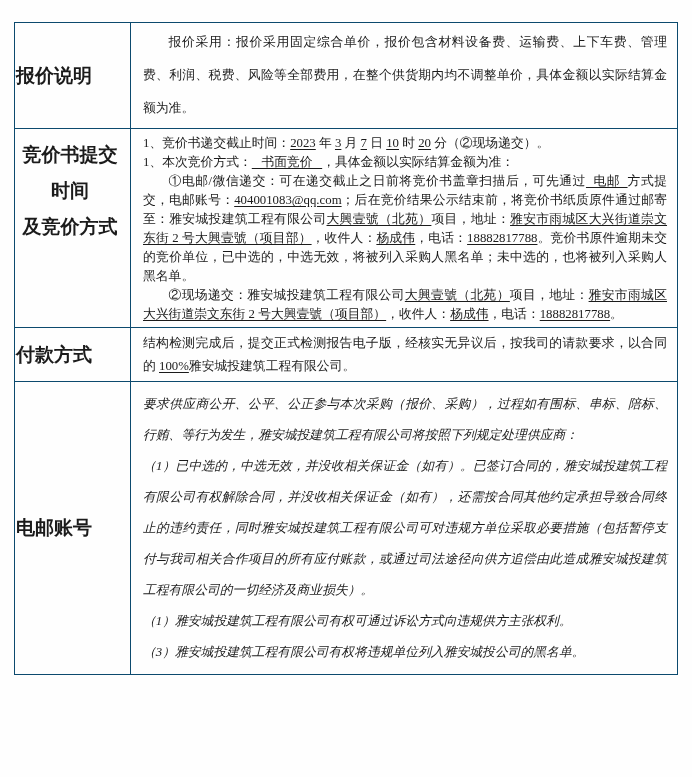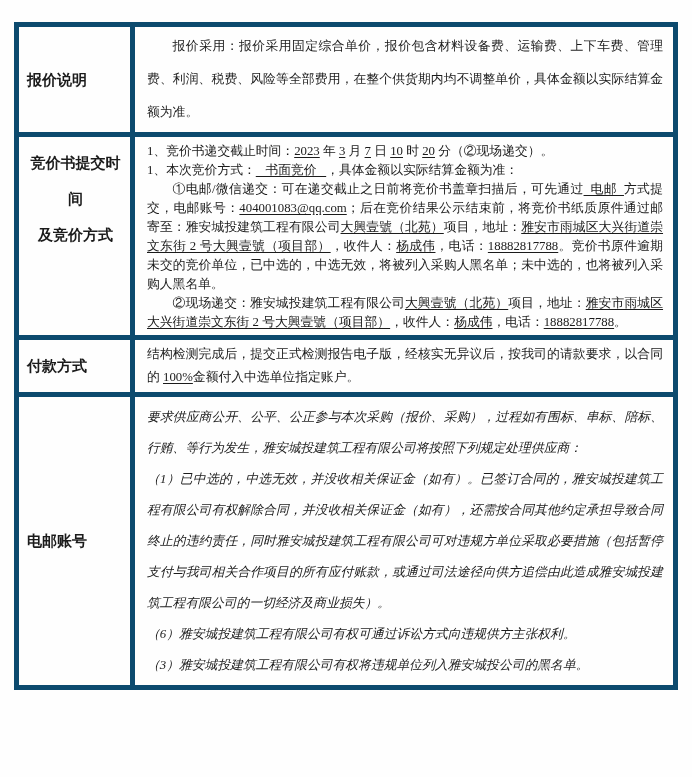--- a/index.html
+++ b/index.html
@@ -18,29 +18,29 @@
   }
   table.doc-table {
     position: absolute;
     left: 14px;
     top: 22px;
     width: 664px;
     border-collapse: collapse;
     table-layout: fixed;
   }
   td {
-    border: 5px solid #0c4a6e;
+    border: 1px solid #0c4a6e;
     vertical-align: middle;
     box-sizing: border-box;
   }
   td.label-cell {
     width: 116px;
     font-weight: 700;
-    font-size: 15px;
-    padding: 4px 6px 4px 8px;
+    font-size: 19px;
+    padding: 4px 6px 4px 1px;
     white-space: pre-line;
     line-height: 20px;
   }
   td.label-top {
     vertical-align: top;
     padding-top: 8px;
     line-height: 36px;
     text-align: center;
   }
   td.content-cell {
@@ -84,27 +84,27 @@
         <td class="content-cell">
             <p class="para"><span>1、竞价书递交截止时间：</span><span class="u">2023</span><span> 年 </span><span class="u">3</span><span> 月 </span><span class="u">7</span><span> 日 </span><span class="u">10</span><span> 时 </span><span class="u">20</span><span> 分（②现场递交）。</span></p>
             <p class="para"><span>1、本次竞价方式：</span><span class="u">&nbsp;&nbsp;&nbsp;书面竞价&nbsp;&nbsp;&nbsp;</span><span>，具体金额以实际结算金额为准：</span></p>
             <p class="para indent"><span>①电邮/微信递交：可在递交截止之日前将竞价书盖章扫描后，可先通过</span><span class="u">&nbsp;&nbsp;电邮&nbsp;&nbsp;</span><span>方式提交，电邮账号：</span><span class="u">404001083@qq.com</span><span>；后在竞价结果公示结束前，将竞价书纸质原件通过邮寄至：雅安城投建筑工程有限公司</span><span class="u">大興壹號（北苑）</span><span>项目，地址：</span><span class="u">雅安市雨城区大兴街道崇文东街 2 号大興壹號（项目部）</span><span>，收件人：</span><span class="u">杨成伟</span><span>，电话：</span><span class="u">18882817788</span><span>。竞价书原件逾期未交的竞价单位，已中选的，中选无效，将被列入采购人黑名单；未中选的，也将被列入采购人黑名单。</span></p>
             <p class="para indent"><span>②现场递交：雅安城投建筑工程有限公司</span><span class="u">大興壹號（北苑）</span><span>项目，地址：</span><span class="u">雅安市雨城区大兴街道崇文东街 2 号大興壹號（项目部）</span><span>，收件人：</span><span class="u">杨成伟</span><span>，电话：</span><span class="u">18882817788</span><span>。</span></p>
           </td>
       </tr>
       <tr class="row-pay">
         <td class="label-cell">付款方式</td>
         <td class="content-cell">
-            <p class="para"><span>结构检测完成后，提交正式检测报告电子版，经核实无异议后，按我司的请款要求，以合同的 </span><span class="u">100%</span><span>金额付入中选单位指定账户。</span></p>
+            <p class="para"><span>结构检测完成后，提交正式检测报告电子版，经核实无异议后，按我司的请款要求，以合同的 </span><span class="u">100%</span><span>雅安城投建筑工程有限公司。</span></p>
           </td>
       </tr>
       <tr class="row-integrity">
         <td class="label-cell">电邮账号</td>
         <td class="content-cell">
             <p class="para"><span>要求供应商公开、公平、公正参与本次采购（报价、采购），过程如有围标、串标、陪标、行贿、等行为发生，雅安城投建筑工程有限公司将按照下列规定处理供应商：</span></p>
             <p class="para"><span>（1）已中选的，中选无效，并没收相关保证金（如有）。已签订合同的，雅安城投建筑工程有限公司有权解除合同，并没收相关保证金（如有），还需按合同其他约定承担导致合同终止的违约责任，同时雅安城投建筑工程有限公司可对违规方单位采取必要措施（包括暂停支付与我司相关合作项目的所有应付账款，或通过司法途径向供方追偿由此造成雅安城投建筑工程有限公司的一切经济及商业损失）。</span></p>
-            <p class="para"><span>（6）雅安城投建筑工程有限公司有权可通过诉讼方式向违规供方主张权利。</span></p>
+            <p class="para"><span>（1）雅安城投建筑工程有限公司有权可通过诉讼方式向违规供方主张权利。</span></p>
             <p class="para"><span>（3）雅安城投建筑工程有限公司有权将违规单位列入雅安城投公司的黑名单。</span></p>
           </td>
       </tr>
     </tbody>
   </table>
 </div>
 
 </body></html>

